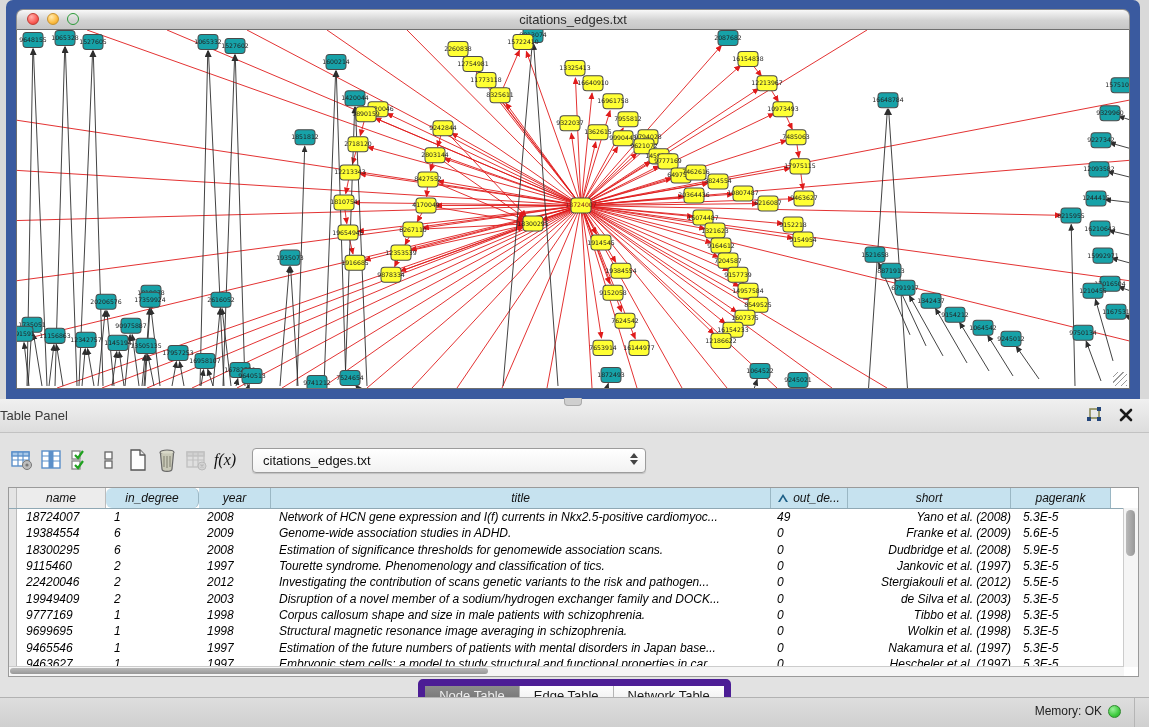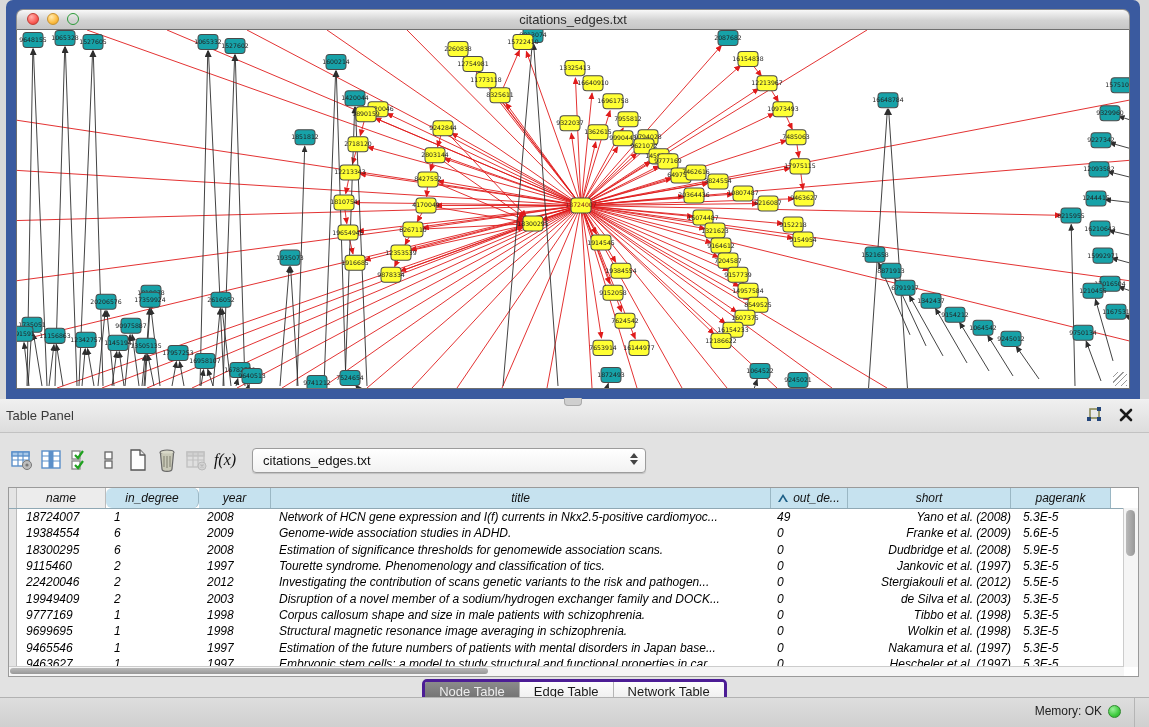--- a/index.html
+++ b/index.html
@@ -18,21 +18,21 @@
   .tl.green{background:radial-gradient(circle at 35% 30%,#c4f2c2,#38c84b 60%,#25a437;);border:1px solid #2b9a38;}
   .win-title{width:100%;text-align:center;font-size:13px;color:#2e2e2e;}
   .graph-canvas{position:relative;height:calc(100% - 19px);background:#ffffff;border:1px solid #6f6f6f;border-top:none;box-sizing:border-box;}
   .graph-canvas svg{display:block;width:100%;height:100%;}
   .resize-grip{position:absolute;right:2px;bottom:2px;width:14px;height:14px;
     background:repeating-linear-gradient(135deg,transparent,transparent 3px,#9a9a9a 3px,#9a9a9a 4px);}
 
   
   #table-panel{position:absolute;left:0;top:399px;width:1149px;height:328px;background:#e2e2e2;}
   .panel-header{height:33px;background:linear-gradient(#f0f0f0,#ddd);border-bottom:1px solid #c2c2c2;position:relative;display:flex;align-items:center;}
-  .panel-title{margin-left:6px;font-size:13px;color:#3a3a3a;}
+  .panel-title{margin-left:0;font-size:13px;color:#3a3a3a;}
   .panel-header-icons{position:absolute;right:14px;top:7px;display:flex;gap:14px;align-items:center;}
   .hdr-icon{width:18px;height:18px;cursor:pointer;}
   .panel-nub{position:absolute;left:564px;top:-1px;width:16px;height:7px;background:#cfcfcf;border:1px solid #aaa;border-top:none;border-radius:0 0 4px 4px;}
 
   .toolbar{position:absolute;left:8px;top:42px;right:8px;height:38px;display:flex;align-items:center;gap:1px;}
   .tb-btn{width:28px;height:28px;display:flex;align-items:center;justify-content:center;border-radius:3px;cursor:pointer;}
   .tb-btn.disabled{opacity:.45;cursor:default;}
   .fx{font-family:"Liberation Serif",serif;font-style:italic;font-size:16px;color:#111;}
   .table-select{margin-left:12px;width:392px;height:23px;background:linear-gradient(#fff,#f2f2f2);
     border:1px solid #9c9c9c;border-radius:4px;display:flex;align-items:center;position:relative;
@@ -63,21 +63,21 @@
   .sort-tri{display:inline-block;margin-right:5px;width:0;height:0;border-left:5px solid transparent;border-right:5px solid transparent;border-bottom:8px solid #c6e2ef;position:relative;}
   .sort-tri:after{content:"";position:absolute;left:-5px;top:0px;width:0;height:0;border-left:5px solid transparent;border-right:5px solid transparent;border-bottom:8px solid #1b5e86;}
   .sort-tri:before{content:"";position:absolute;left:-3px;top:3px;width:0;height:0;border-left:3px solid transparent;border-right:3px solid transparent;border-bottom:5px solid #c6e2ef;z-index:2;}
   .vscroll{position:absolute;right:0;top:20px;bottom:9px;width:14px;background:#f5f5f5;border-left:1px solid #ccc;cursor:pointer;}
   .vthumb{position:absolute;left:2px;top:2px;width:9px;height:46px;border-radius:5px;background:linear-gradient(90deg,#b9b9b9,#989898);}
   .hscroll{position:absolute;left:0;right:14px;bottom:0;height:9px;background:#f5f5f5;border-top:1px solid #ccc;cursor:pointer;}
   .hthumb{position:absolute;left:1px;top:1px;width:478px;height:6px;border-radius:4px;background:linear-gradient(#b9b9b9,#989898);}
 
   
   .tabs-row{position:absolute;left:0;top:280px;width:100%;display:flex;justify-content:center;}
-  .segmented{display:inline-flex;border:3px solid #4c1d95;border-radius:5px;overflow:hidden;background:#fff;box-shadow:0 1px 0 rgba(255,255,255,.7);}
+  .segmented{display:inline-flex;border:7px solid #4c1d95;border-radius:5px;overflow:hidden;background:#fff;box-shadow:0 1px 0 rgba(255,255,255,.7);}
   .segment{padding:2px 14px;font-size:13px;color:#1a1a1a;border-right:1px solid #b5b5b5;cursor:pointer;background:linear-gradient(#fdfdfd,#ededed);}
   .segment:last-child{border-right:none;}
   .segment.active{background:linear-gradient(#8b8b8b,#6f6f6f);color:#eee;}
 
   
   .statusbar{position:absolute;left:0;bottom:0;width:100%;height:29px;background:linear-gradient(#dedede,#cfcfcf);border-top:1px solid #b2b2b2;}
   .memory{position:absolute;right:28px;top:6px;display:flex;align-items:center;gap:6px;font-size:12px;color:#222;cursor:pointer;}
   .mem-dot{width:13px;height:13px;border-radius:50%;background:radial-gradient(circle at 35% 30%,#9cf09c,#3ecb3e 60%,#2c9c2c);border:1px solid #2d8a2d;box-sizing:border-box;}
   .status-sep{position:absolute;right:14px;top:0;height:100%;border-left:1px solid #b5b5b5;}
 </style>

